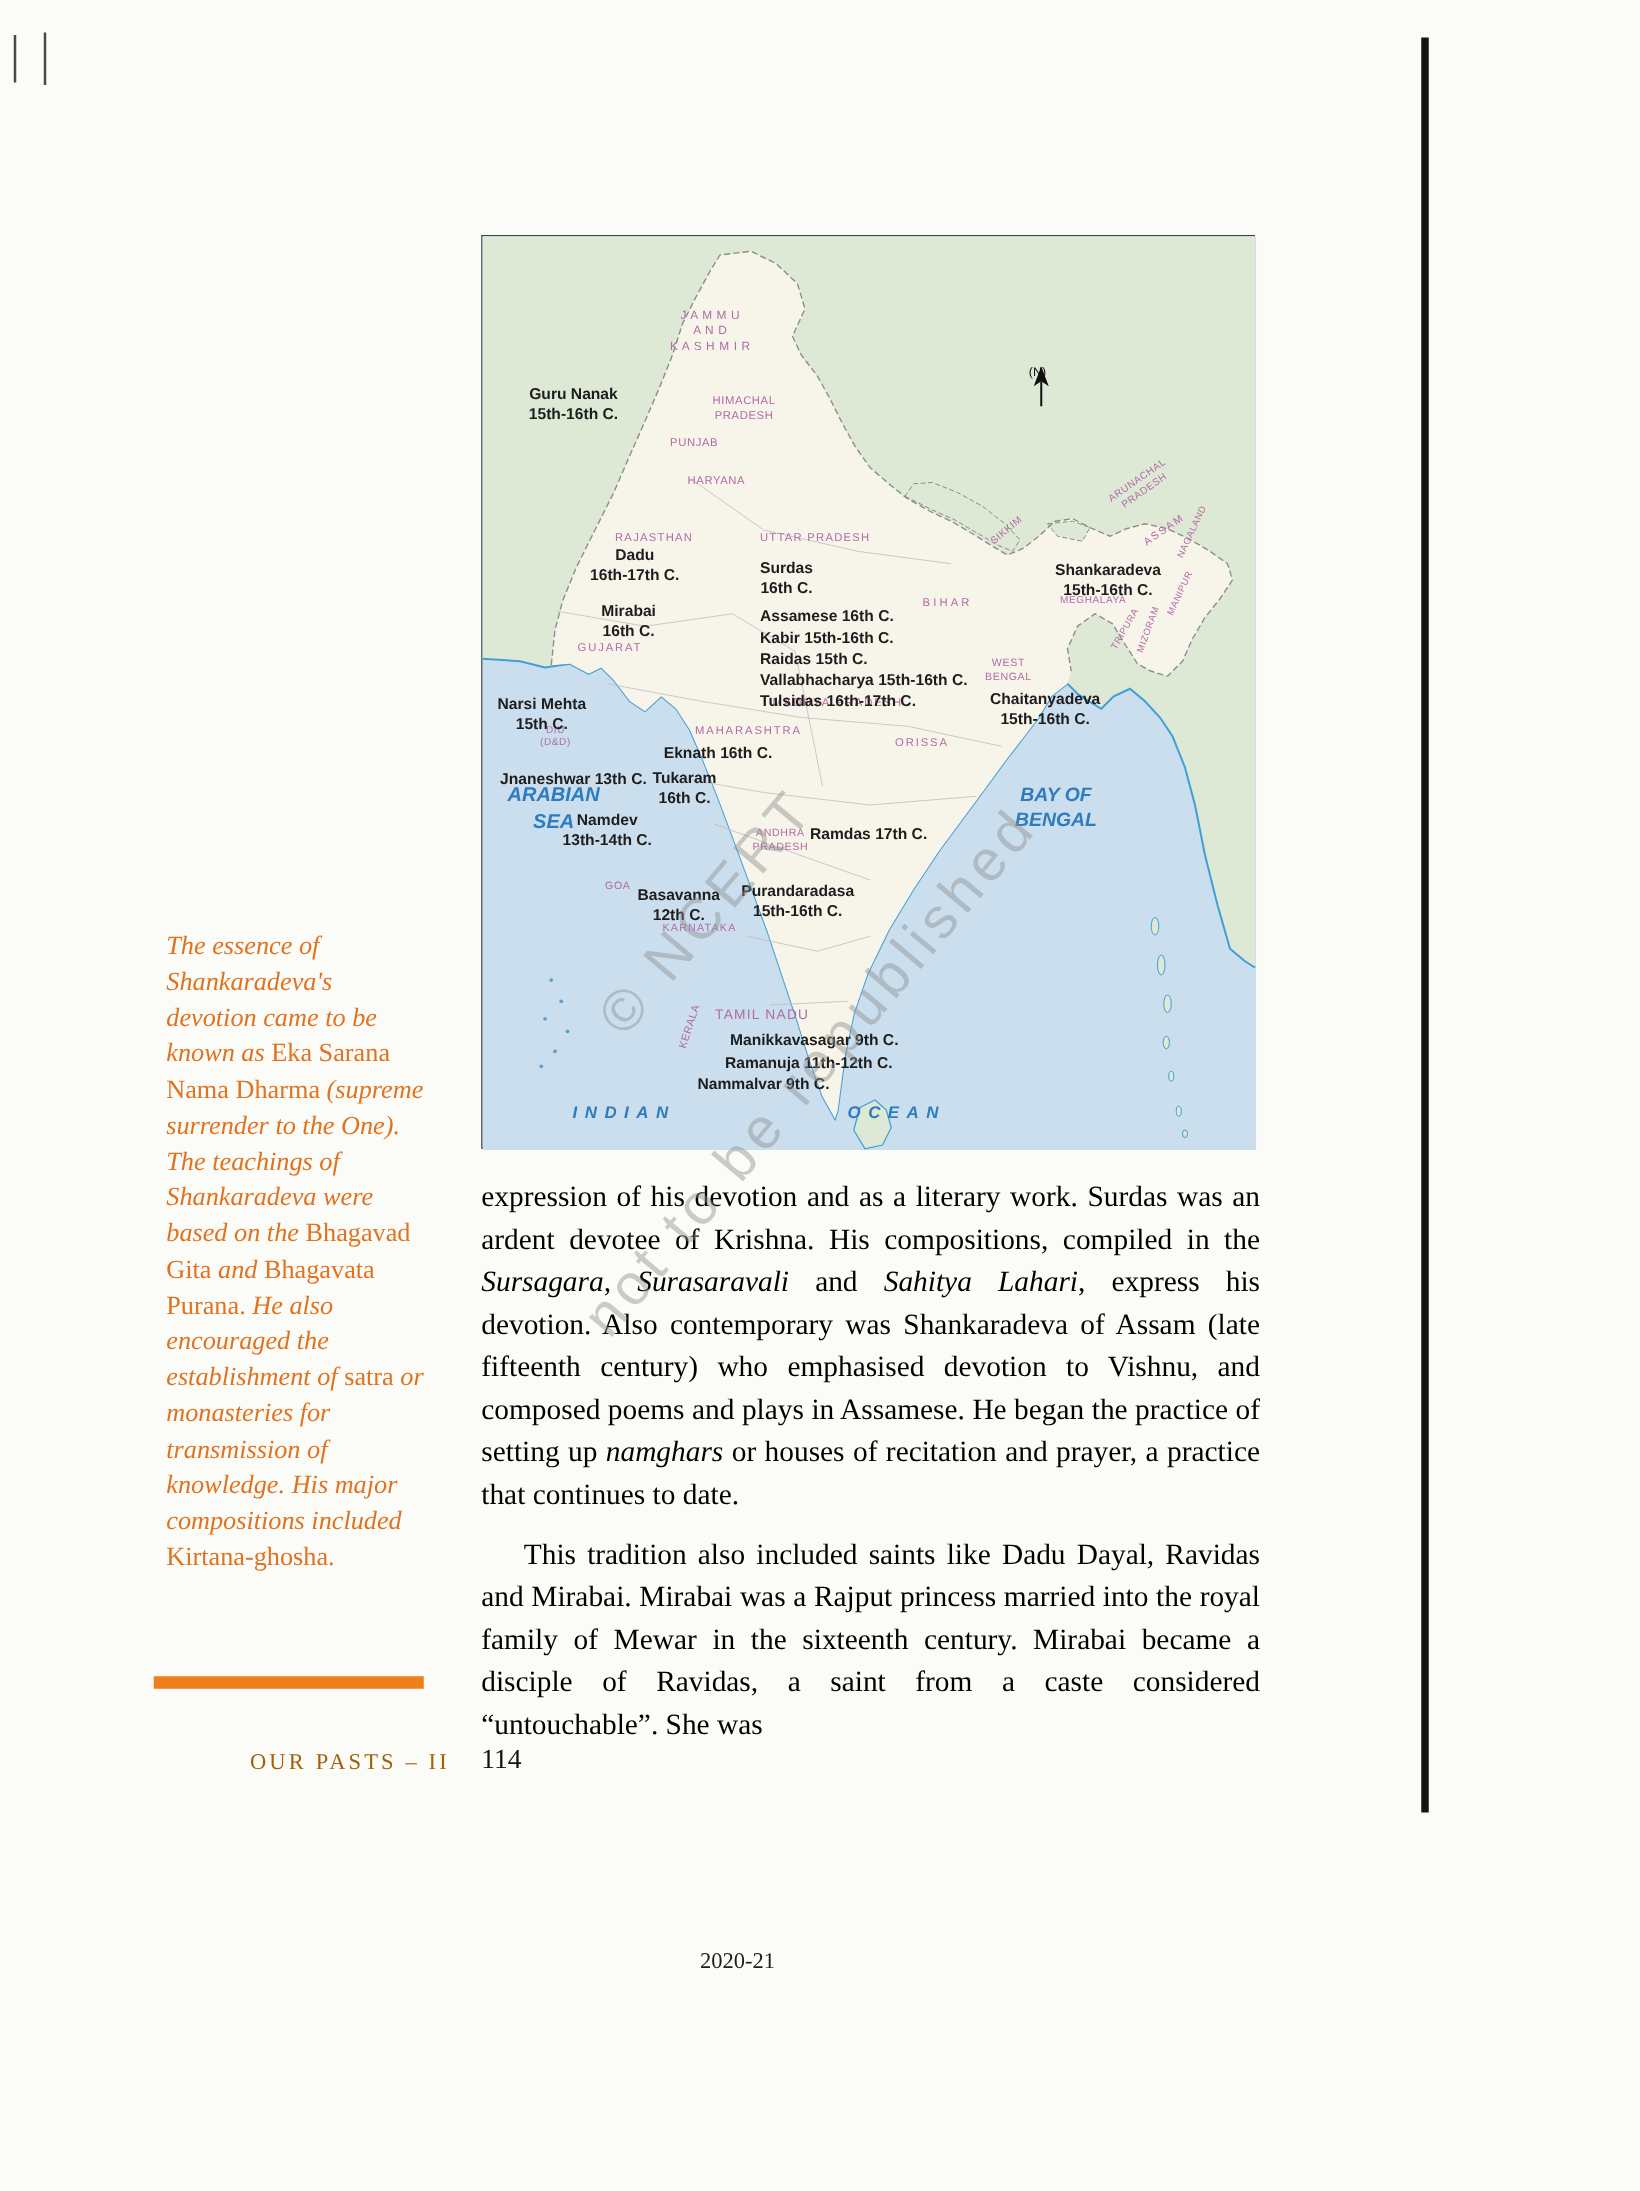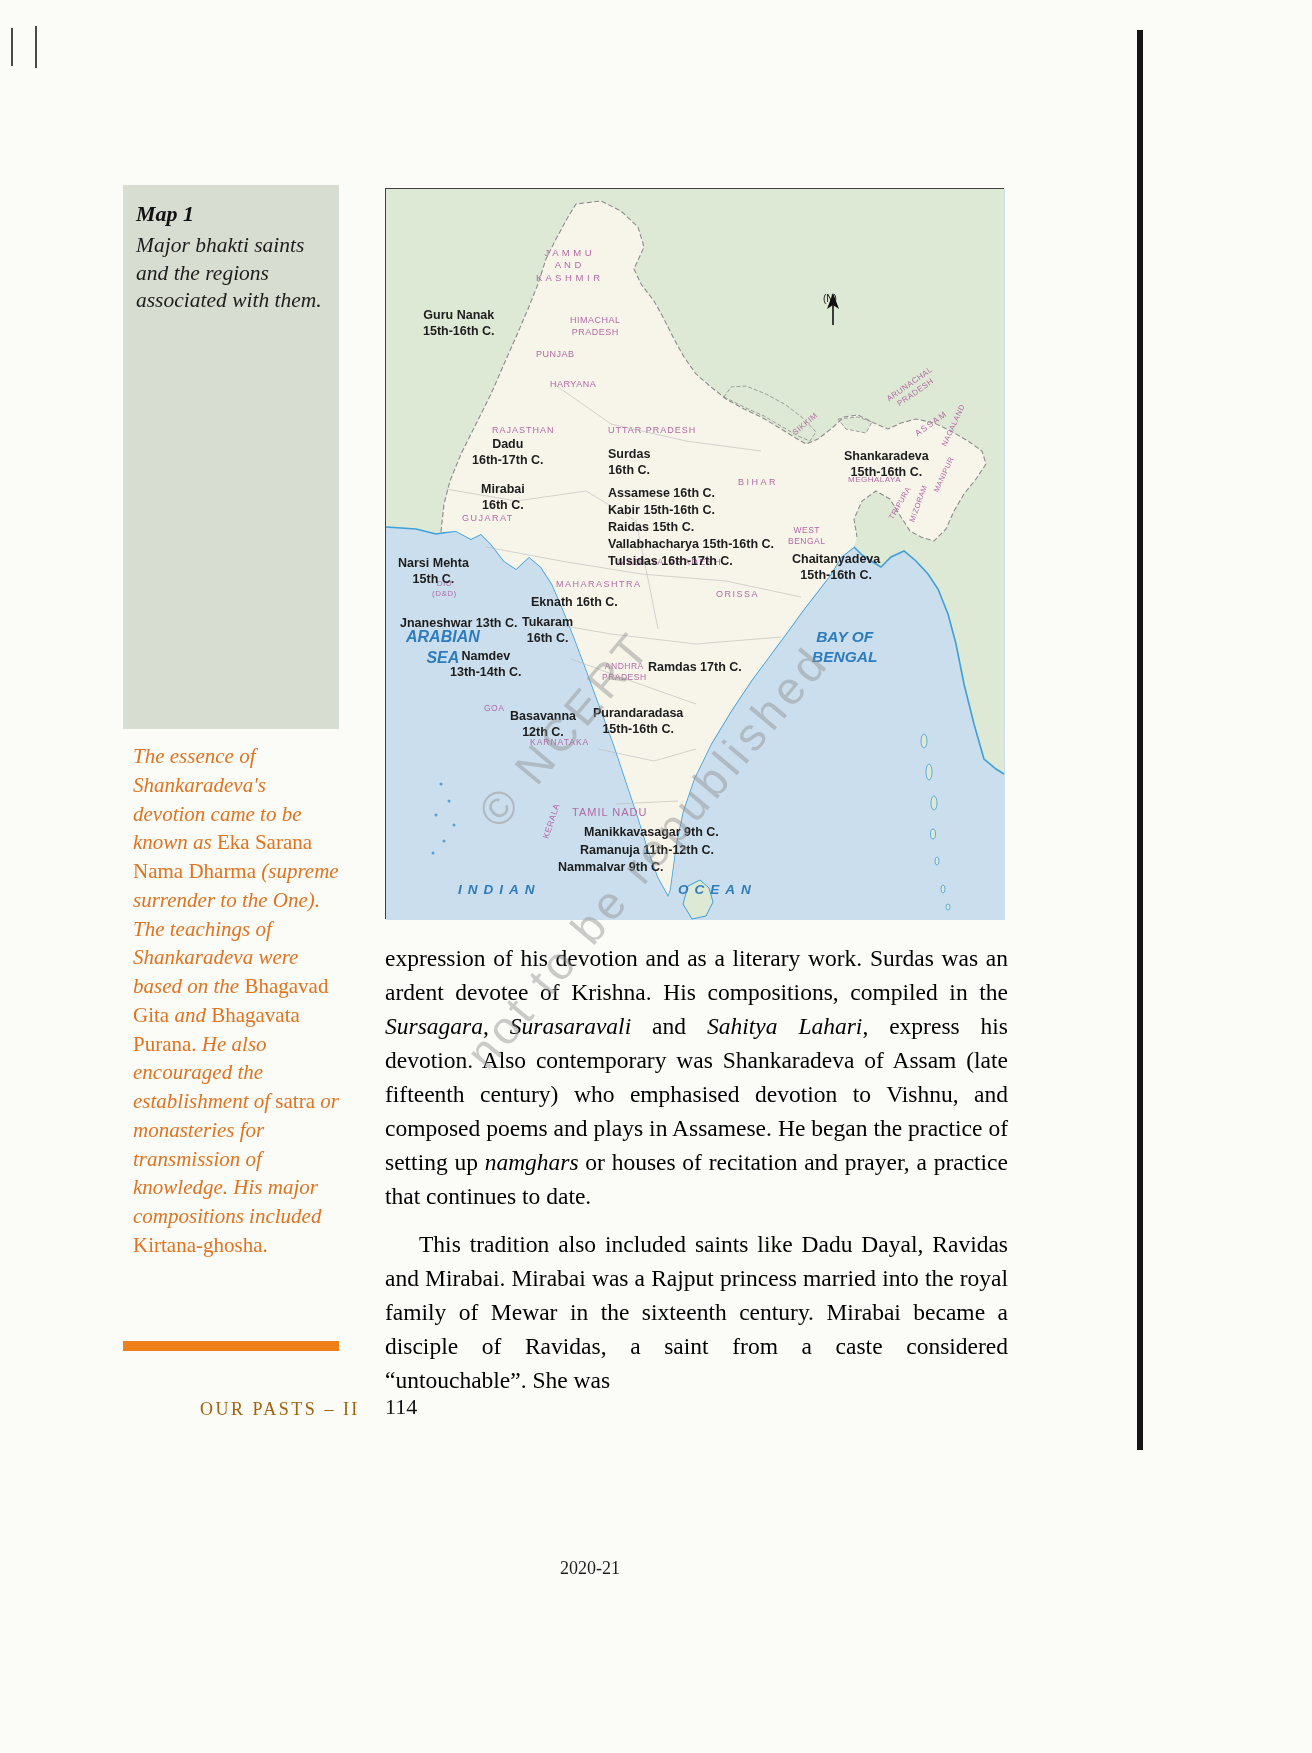--- a/index.html
+++ b/index.html
@@ -50,24 +50,20 @@
 </style>
 </head>
 <body>
 
 <div class="page">
 
   <div class="cropmark cm1"></div>
   <div class="cropmark cm2"></div>
   <div class="right-rule"></div>
 
-  <aside class="caption-box">
-    <div class="cap-title">Map 1</div>
-    <div class="cap-desc">Major bhakti saints and the regions associated with them.</div>
-  </aside>
 
   <aside class="side-note">
     <p><span class="seg-i">The essence of Shankaradeva's devotion came to be known as </span><span class="seg-r">Eka Sarana Nama Dharma </span><span class="seg-i">(supreme surrender to the One). The teachings of Shankaradeva were based on the </span><span class="seg-r">Bhagavad Gita </span><span class="seg-i">and </span><span class="seg-r">Bhagavata Purana. </span><span class="seg-i">He also encouraged the establishment of </span><span class="seg-r">satra </span><span class="seg-i">or monasteries for transmission of knowledge. His major compositions included </span><span class="seg-r">Kirtana-ghosha.</span></p>
   </aside>
   <div class="orange-bar"></div>
 
   <figure class="map">
     <svg width="619" height="731" viewBox="0 0 619 731">
 
       <rect x="0" y="0" width="619" height="731" fill="#cadeed"></rect>

